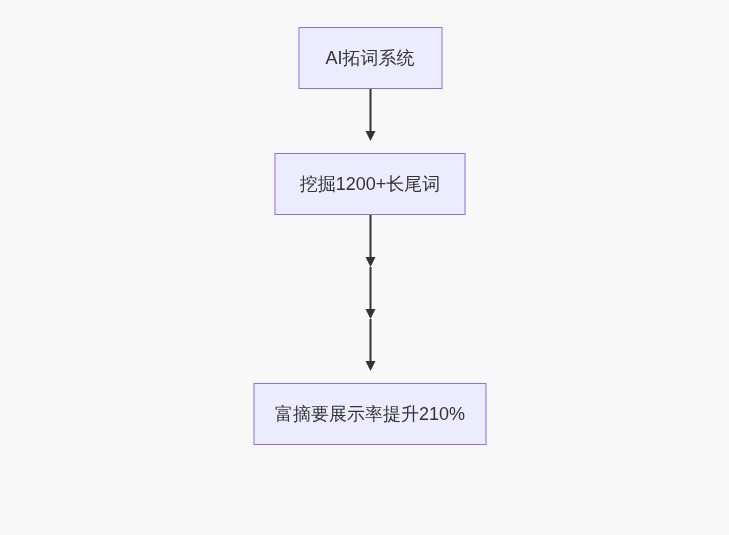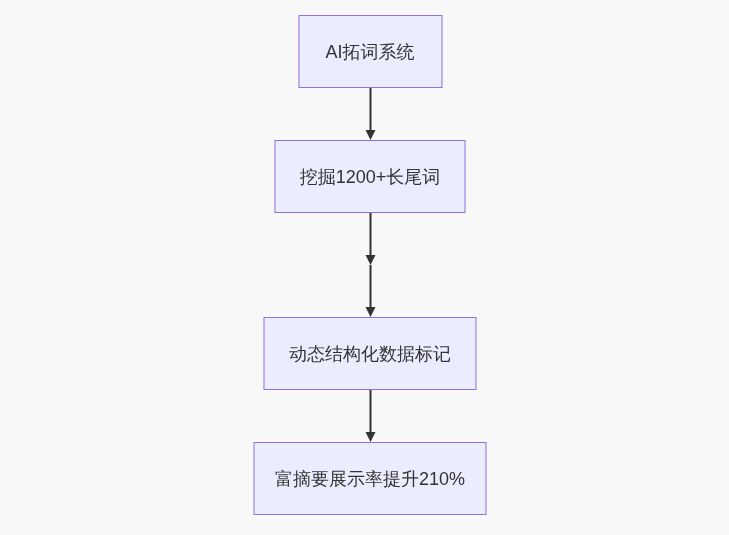--- a/index.html
+++ b/index.html
@@ -18,27 +18,28 @@
     position: absolute;
     left: 370px;
     top: 15px;
     transform: translateX(-50%);
     display: flex;
     flex-direction: column;
     align-items: center;
   }
   .flow-node {
     box-sizing: border-box;
-    height: 73px;
+    height: 62px;
     background: var(--node-fill, #ECECFF);
     border: 1px solid var(--node-border, #9370DB);
     display: flex;
     align-items: center;
     justify-content: center;
     flex: none;
+    margin-top: 12px;
   }
   .flow-node .label {
     font-size: 18px;
     color: var(--text, #333333);
     white-space: nowrap;
     line-height: 1;
   }
   .w1 { width: 144px; }
   .w2 { width: 191px; justify-content: center; }
   .w3 { width: 220px; }
@@ -82,23 +83,20 @@
       <line class="edge-line" x1="7" y1="0" x2="7" y2="43"></line>
       <polygon class="edge-head" points="2,42 12,42 7,52"></polygon>
     </svg>
 
 
     <svg class="edge" viewBox="0 0 14 52" aria-hidden="true">
       <line class="edge-line" x1="7" y1="0" x2="7" y2="43"></line>
       <polygon class="edge-head" points="2,42 12,42 7,52"></polygon>
     </svg>
 
-    <div class="flow-node w4">
-      <span class="label">动态结构化数据标记</span>
-    </div>
 
     <svg class="edge" viewBox="0 0 14 52" aria-hidden="true">
       <line class="edge-line" x1="7" y1="0" x2="7" y2="43"></line>
       <polygon class="edge-head" points="2,42 12,42 7,52"></polygon>
     </svg>
 
     <div class="flow-node w5">
       <span class="label">富摘要展示率提升210%</span>
     </div>
 

